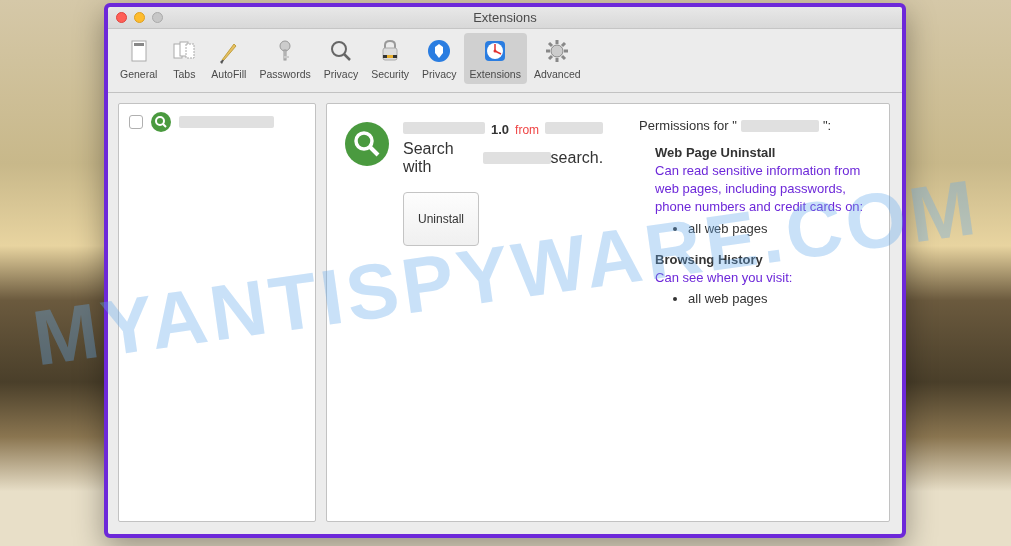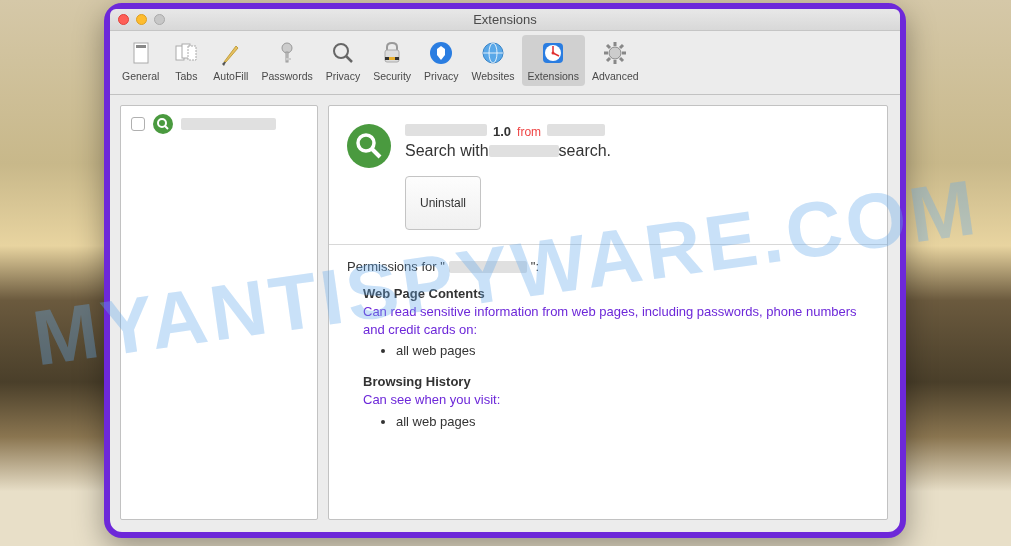--- a/index.html
+++ b/index.html
@@ -25,22 +25,22 @@
       pointer-events: none;
       font-family: Arial, sans-serif;
     }
     .window {
       position: absolute;
       top: 3px;
       left: 104px;
       width: 802px;
       height: 535px;
       background: #ececec;
-      border: 6px solid #6d28d9;
-      border-radius: 18px;
+      border: 4px solid #6d28d9;
+      border-radius: 6px;
       box-shadow: 0 10px 30px rgba(0,0,0,0.35);
       display: flex;
       flex-direction: column;
     }
     .titlebar {
       height: 22px;
       background: linear-gradient(to bottom, #e8e8e8, #d8d8d8);
       border-top-left-radius: 6px;
       border-top-right-radius: 6px;
       display: flex;
@@ -141,21 +141,21 @@
       height: 12px;
       width: 95px;
       border-radius: 2px;
     }
     .details {
       flex: 1;
       background: #fff;
       border: 1px solid #c2c2c2;
       border-radius: 2px;
       display: flex;
-      flex-direction: column;
+      flex-direction: row;
     }
     .details-header {
       display: flex;
       padding: 18px 18px 14px 18px;
       gap: 14px;
     }
     .ext-icon-large {
       width: 44px;
       height: 44px;
       border-radius: 50%;
@@ -310,30 +310,20 @@
       <span class="toolbar-label">Security</span>
     </div>
     <div class="toolbar-item">
       <div class="toolbar-icon">
         <svg width="26" height="26" viewBox="0 0 26 26">
             <circle cx="13" cy="13" r="11" fill="#2a7de1"></circle>
             <path d="M 13 6 L 17 9 L 17 15 L 13 20 L 9 15 L 9 9 Z" fill="#fff"></path>
           </svg>
       </div>
       <span class="toolbar-label">Privacy</span>
-    </div>
-    <div class="toolbar-item">
-      <div class="toolbar-icon">
-        <svg width="26" height="26" viewBox="0 0 26 26">
-            <circle cx="13" cy="13" r="10" fill="#5aa8e8" stroke="#3a85c8"></circle>
-            <ellipse cx="13" cy="13" rx="4" ry="10" fill="none" stroke="#fff" stroke-width="0.8"></ellipse>
-            <line x1="3" y1="13" x2="23" y2="13" stroke="#fff" stroke-width="0.8"></line>
-          </svg>
-      </div>
-      <span class="toolbar-label">Websites</span>
     </div>
     <div class="toolbar-item selected">
       <div class="toolbar-icon">
         <svg width="26" height="26" viewBox="0 0 26 26">
             <rect x="3" y="3" width="20" height="20" rx="4" fill="#2a7de1"></rect>
             <circle cx="13" cy="13" r="8" fill="#fff"></circle>
             <path d="M 13 13 L 13 6 M 13 13 L 19 16" stroke="#e03030" stroke-width="1.5"></path>
             <circle cx="13" cy="13" r="1.5" fill="#e03030"></circle>
           </svg>
       </div>
@@ -398,21 +388,21 @@
       </div>
       <hr class="separator">
       <div class="permissions">
         <div class="perm-title">
           <span>Permissions for "</span>
           <span class="blur" style="width:78px"></span>
           <span>":</span>
         </div>
 
         <div class="perm-section">
-          <div class="perm-heading">Web Page Contents</div>
+          <div class="perm-heading">Web Page Uninstall</div>
           <div class="perm-desc">Can read sensitive information from web pages, including passwords, phone numbers and credit cards on:</div>
           <ul class="perm-list">
             <li>all web pages</li>
           </ul>
         </div>
 
         <div class="perm-section">
           <div class="perm-heading">Browsing History</div>
           <div class="perm-desc">Can see when you visit:</div>
           <ul class="perm-list">

